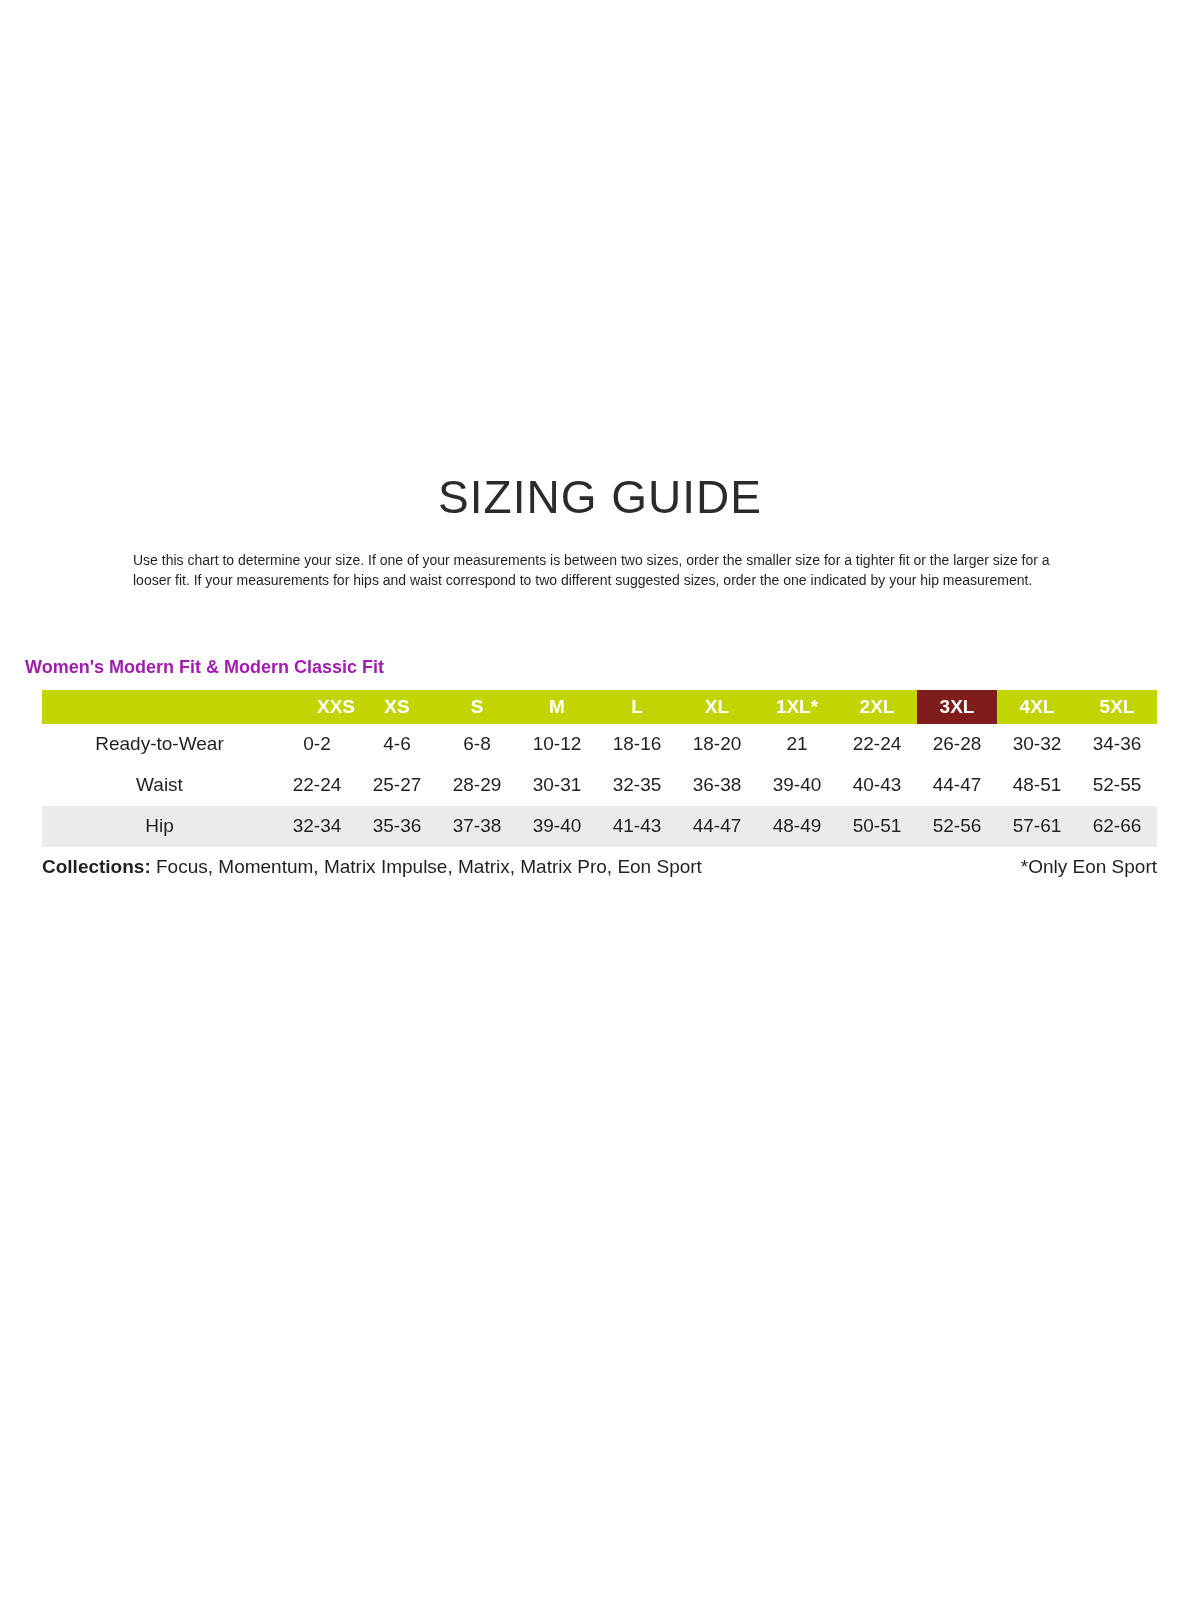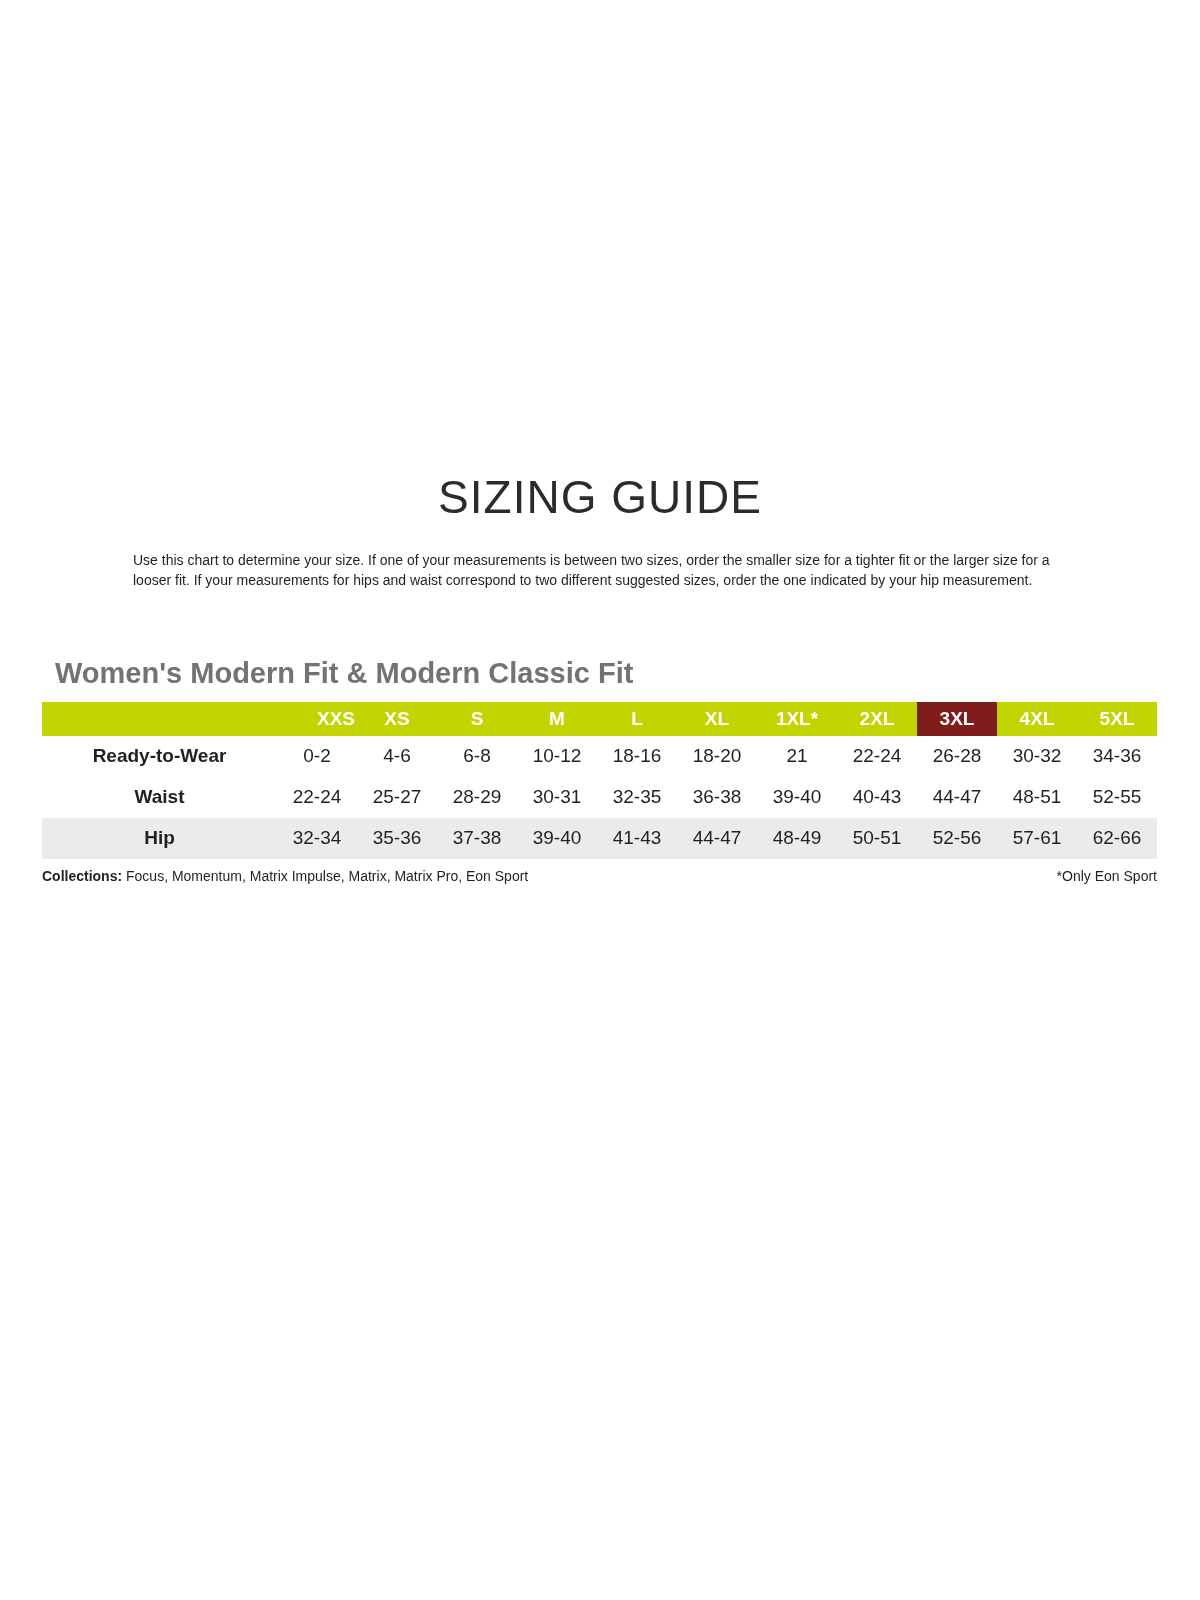--- a/index.html
+++ b/index.html
@@ -24,24 +24,24 @@
     letter-spacing: 1px;
     color: #2b2b2b;
   }
   .intro {
     margin: 26px 150px 0 133px;
     font-size: 14px;
     line-height: 1.45;
     color: #231f20;
   }
   .section-heading {
-    margin: 66px 0 0 55px;
-    font-size: 29px;
+    margin: 66px 0 0 25px;
+    font-size: 18px;
     font-weight: bold;
-    color: #737373;
+    color: #a21caf;
   }
   table.size-table {
     border-collapse: collapse;
     margin: 12px 43px 0 42px;
     width: 1115px;
     table-layout: fixed;
   }
   table.size-table th,
   table.size-table td {
     text-align: center;
@@ -60,29 +60,29 @@
     height: 41px;
     background: #ffffff;
   }
   table.size-table tbody tr.alt {
     background: #ebebeb;
   }
   table.size-table .label-col {
     width: 235px;
   }
   table.size-table tbody th.label-col {
-    font-weight: bold;
+    font-weight: normal;
   }
   .footnotes {
     margin: 9px 43px 0 42px;
     width: 1115px;
     display: flex;
     justify-content: space-between;
     align-items: flex-end;
-    font-size: 14px;
+    font-size: 19px;
   }
   .footnote-left b { font-weight: bold; }
 </style>
 </head>
 <body>
 
 <div class="page">
 
   <h1 class="title">SIZING GUIDE</h1>
 

